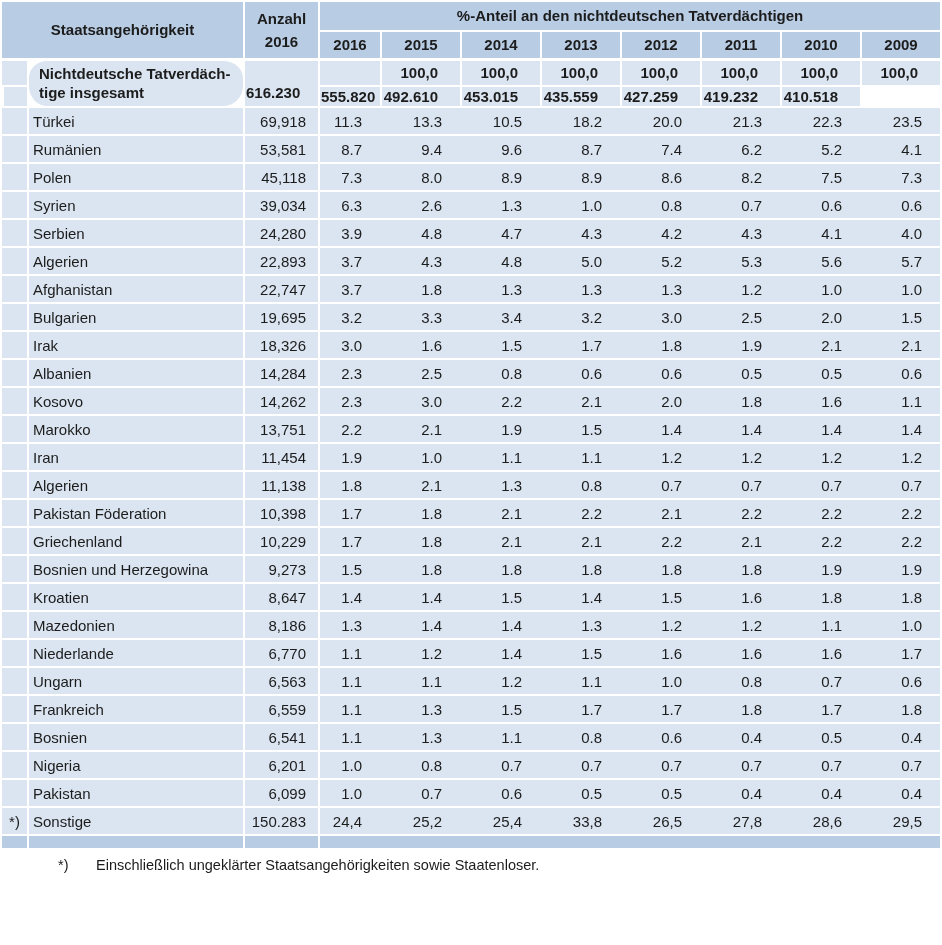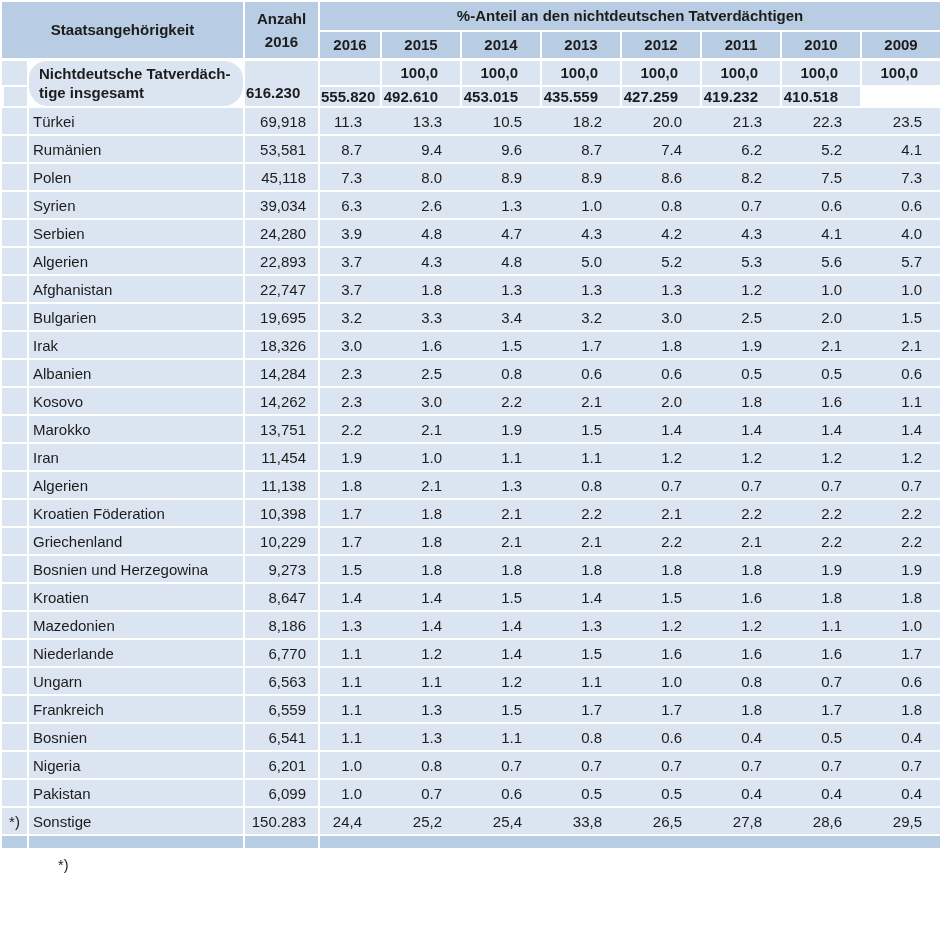--- a/index.html
+++ b/index.html
@@ -279,21 +279,21 @@
           <td class="cval">2.1</td>
           <td class="cval">1.3</td>
           <td class="cval">0.8</td>
           <td class="cval">0.7</td>
           <td class="cval">0.7</td>
           <td class="cval">0.7</td>
           <td class="cval">0.7</td>
         </tr>
         <tr>
           <td class="gutter"></td>
-          <td class="cname vline">Kroatien Föderation</td>
+          <td class="cname vline">Pakistan Föderation</td>
           <td class="canzahl vline">10,398</td>
           <td class="cval vline">1.7</td>
           <td class="cval">1.8</td>
           <td class="cval">2.1</td>
           <td class="cval">2.2</td>
           <td class="cval">2.1</td>
           <td class="cval">2.2</td>
           <td class="cval">2.2</td>
           <td class="cval">2.2</td>
         </tr>
@@ -448,13 +448,14 @@
         <td class="vline"></td>
         <td class="vline"></td>
         <td class="vline" colspan="8"></td>
       </tr>
     </tbody>
   </table>
 </div>
 
 <div class="footnote">
   <span class="marker">*)</span>
+  <span>Einschließlich ungeklärter Staatsangehörigkeiten sowie Staatenloser.</span>
 </div>
 
 </body></html>

